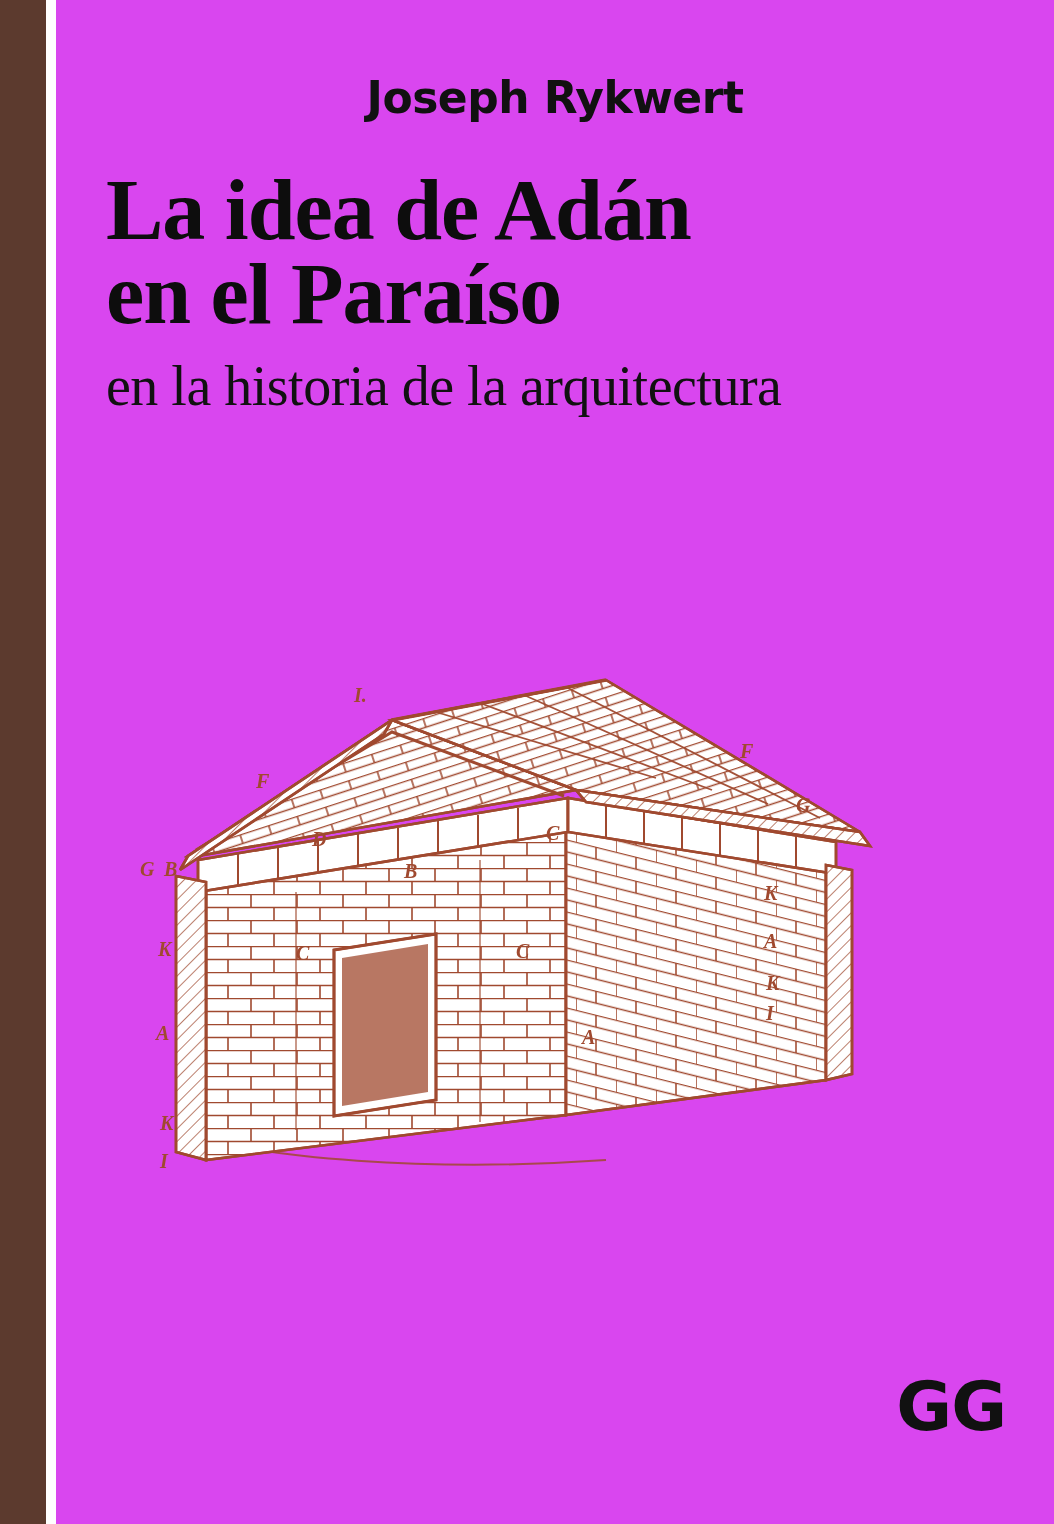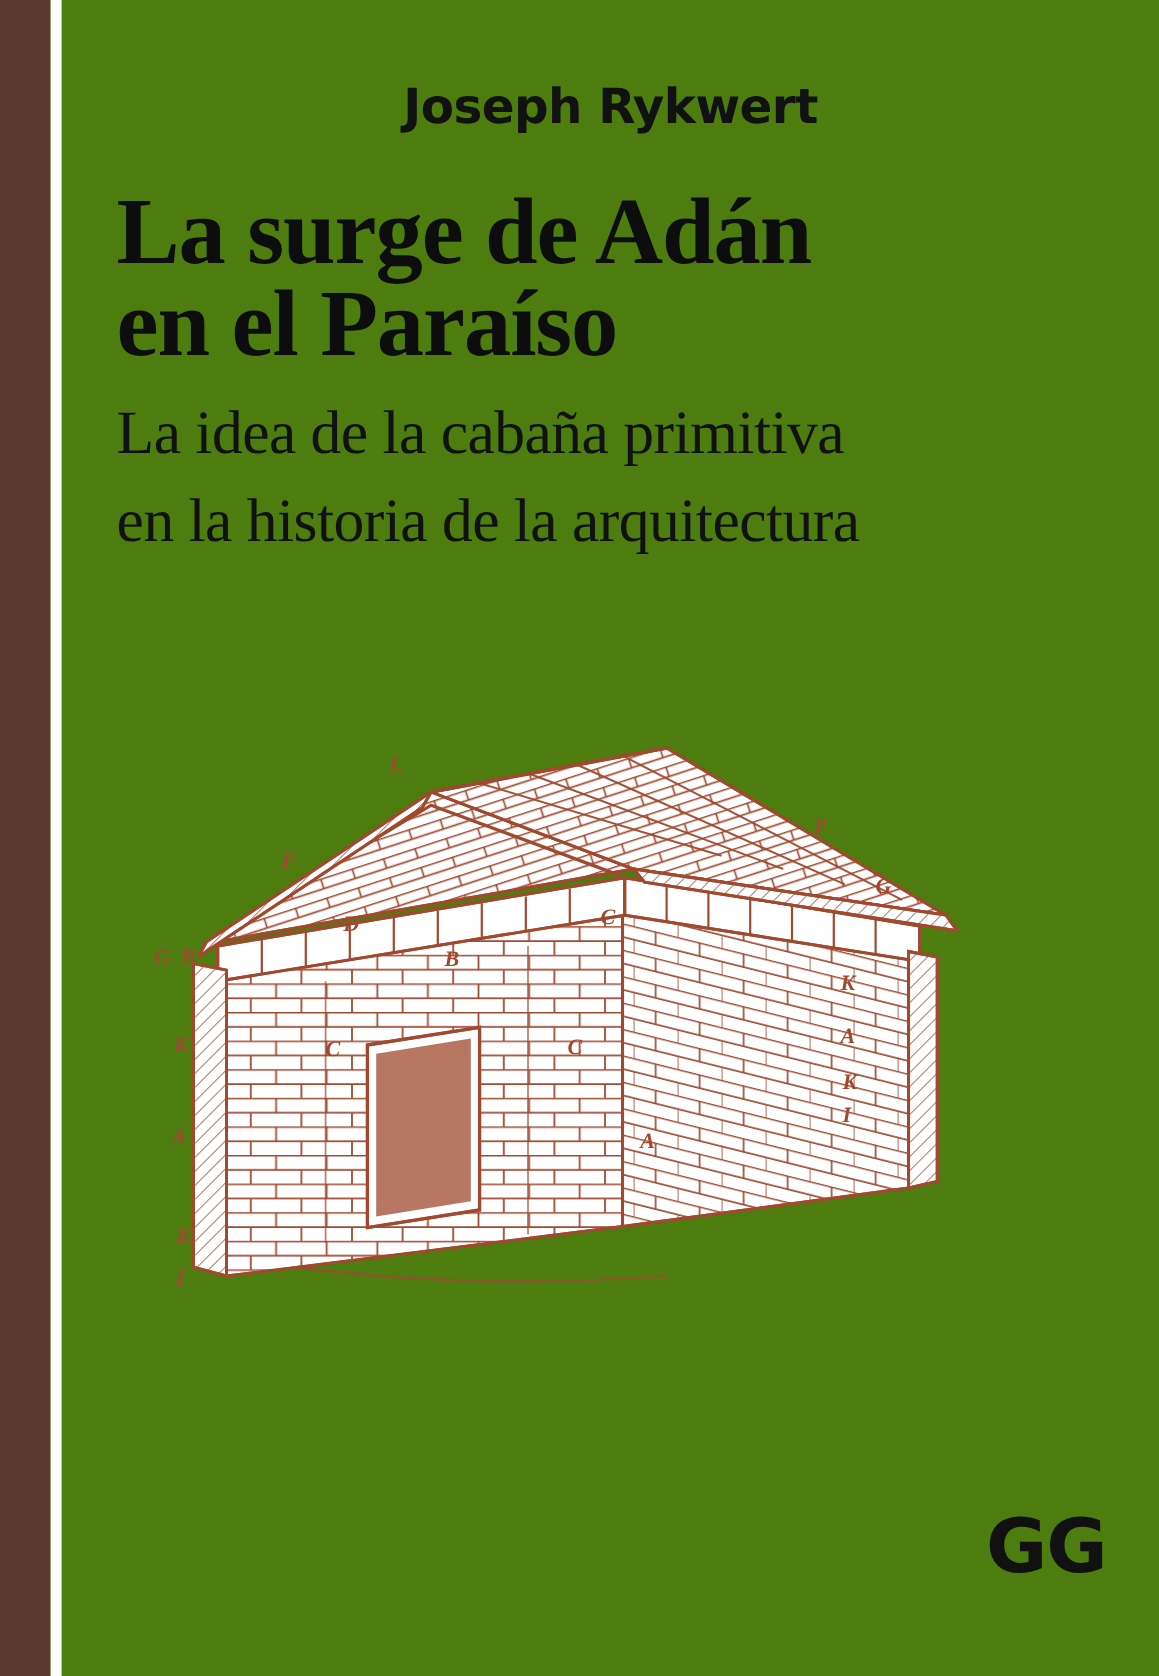--- a/index.html
+++ b/index.html
@@ -7,21 +7,21 @@
     padding: 0;
     background: #ffffff;
   }
   body {
     font-family: "Liberation Sans", sans-serif;
   }
   .cover {
     position: relative;
     width: 1054px;
     height: 1524px;
-    background: #4d7c0f;
+    background: #d946ef;
     overflow: hidden;
   }
   .spine {
     position: absolute;
     left: 0;
     top: 0;
     width: 46px;
     height: 1524px;
     background: #5c3a2e;
   }
@@ -123,23 +123,22 @@
 <div class="cover">
 
   <div class="spine"></div>
   <div class="spine-inner"></div>
 
   <div class="content">
 
     <div class="author">Joseph Rykwert</div>
 
     <div class="title-block">
-      <div class="title">La surge de Adán</div>
+      <div class="title">La idea de Adán</div>
       <div class="title">en el Paraíso</div>
-      <div class="subtitle">La idea de la cabaña primitiva</div>
       <div class="subtitle" style="margin-top:18px">en la historia de la arquitectura</div>
     </div>
 
     <div class="illustration">
       <svg viewBox="0 0 820 560" xmlns="http://www.w3.org/2000/svg" aria-hidden="true">
         <defs>
           <pattern id="brick" width="46" height="26" patternUnits="userSpaceOnUse">
             <rect width="46" height="26" fill="#ffffff"></rect>
             <path d="M0 0.5 H46 M0 13.5 H46 M23 0.5 V13.5 M0 13.5 V26 M46 13.5 V26" stroke="#a0492f" stroke-width="1.6" fill="none"></path>
           </pattern>

